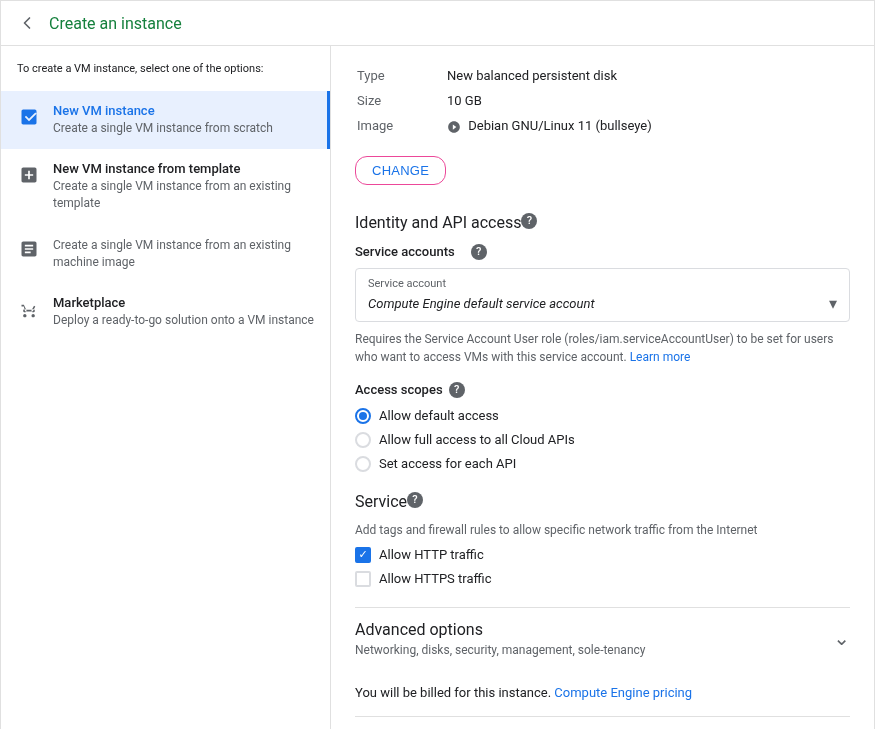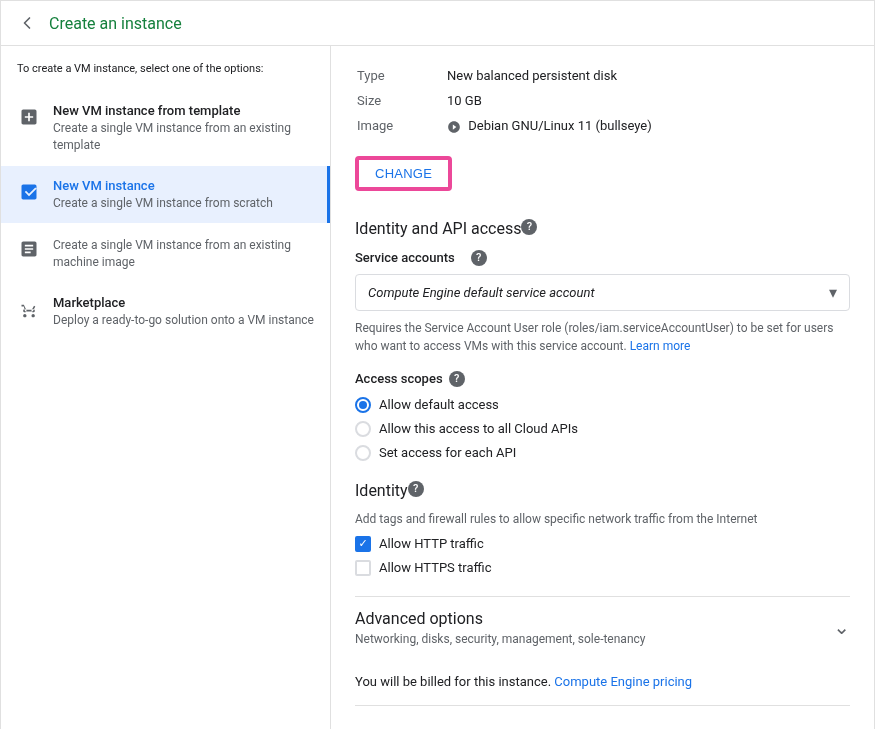--- a/index.html
+++ b/index.html
@@ -121,27 +121,27 @@
     .info-table tr td:first-child {
       color: #5f6368;
       width: 80px;
       padding-left: 0;
     }
     .info-table tr td:last-child {
       color: #202124;
     }
 
     .change-btn {
-      border: 4px solid #ec4899;
+      border: 1px solid #ec4899;
       background: #fff;
       color: #1a73e8;
       font-size: 13px;
       font-weight: 500;
       padding: 6px 16px;
-      border-radius: 4px;
+      border-radius: 12px;
       cursor: pointer;
       letter-spacing: 0.25px;
       margin-bottom: 20px;
     }
 
     
     .section-header {
       display: flex;
       align-items: flex-start;
       gap: 0;
@@ -356,41 +356,41 @@
       </svg>
     </span>
     <span class="header-title">Create an instance</span>
   </div>
 
   <div class="main-layout">
 
     <div class="sidebar">
       <div class="sidebar-intro">To create a VM instance, select one of the options:</div>
 
+      <div class="sidebar-item active">
+        <div class="sidebar-item-icon">
+          <svg width="20" height="20" viewBox="0 0 24 24" fill="currentColor">
+            <path d="M19 3H5c-1.1 0-2 .9-2 2v14c0 1.1.9 2 2 2h14c1.1 0 2-.9 2-2V5c0-1.1-.9-2-2-2zm-7 14l-5-5 1.41-1.41L12 14.17l7.59-7.59L21 8l-9 9z"></path>
+          </svg>
+        </div>
+        <div class="sidebar-item-content">
+          <div class="sidebar-item-title">New VM instance</div>
+          <div class="sidebar-item-desc">Create a single VM instance from scratch</div>
+        </div>
+      </div>
+
       <div class="sidebar-item">
         <div class="sidebar-item-icon">
           <svg width="20" height="20" viewBox="0 0 24 24" fill="currentColor">
             <path d="M19 3H5c-1.1 0-2 .9-2 2v14c0 1.1.9 2 2 2h14c1.1 0 2-.9 2-2V5c0-1.1-.9-2-2-2zm-2 10h-4v4h-2v-4H7v-2h4V7h2v4h4v2z"></path>
           </svg>
         </div>
         <div class="sidebar-item-content">
           <div class="sidebar-item-title">New VM instance from template</div>
           <div class="sidebar-item-desc">Create a single VM instance from an existing template</div>
-        </div>
-      </div>
-
-      <div class="sidebar-item active">
-        <div class="sidebar-item-icon">
-          <svg width="20" height="20" viewBox="0 0 24 24" fill="currentColor">
-            <path d="M19 3H5c-1.1 0-2 .9-2 2v14c0 1.1.9 2 2 2h14c1.1 0 2-.9 2-2V5c0-1.1-.9-2-2-2zm-7 14l-5-5 1.41-1.41L12 14.17l7.59-7.59L21 8l-9 9z"></path>
-          </svg>
-        </div>
-        <div class="sidebar-item-content">
-          <div class="sidebar-item-title">New VM instance</div>
-          <div class="sidebar-item-desc">Create a single VM instance from scratch</div>
         </div>
       </div>
 
       <div class="sidebar-item">
         <div class="sidebar-item-icon">
           <svg width="20" height="20" viewBox="0 0 24 24" fill="currentColor">
             <path d="M19 3H5c-1.1 0-2 .9-2 2v14c0 1.1.9 2 2 2h14c1.1 0 2-.9 2-2V5c0-1.1-.9-2-2-2zm-5 14H7v-2h7v2zm3-4H7v-2h10v2zm0-4H7V7h10v2z"></path>
           </svg>
         </div>
         <div class="sidebar-item-content">
@@ -445,20 +445,21 @@
         <span class="section-title">Identity and API access</span>
         <span class="help-icon">?</span>
       </div>
 
       <div class="subsection-label">
         <span>Service accounts</span>
         <span class="help-icon">?</span>
       </div>
 
       <div class="field-group">
+        <div class="field-label">Service account</div>
         <div class="field-select-row">
           <span class="field-value">Compute Engine default service account</span>
           <span class="dropdown-arrow">▾</span>
         </div>
       </div>
 
       <div class="service-account-note">
         <span>Requires the Service Account User role (roles/iam.serviceAccountUser) to be set for users who want to access VMs with this service account.</span>
         <a href="#">Learn more</a>
       </div>
@@ -470,31 +471,31 @@
 
       <div class="radio-group">
         <label class="radio-option">
           <div class="radio-circle selected">
             <div class="radio-inner"></div>
           </div>
           <span>Allow default access</span>
         </label>
         <label class="radio-option">
           <div class="radio-circle"></div>
-          <span>Allow this access to all Cloud APIs</span>
+          <span>Allow full access to all Cloud APIs</span>
         </label>
         <label class="radio-option">
           <div class="radio-circle"></div>
           <span>Set access for each API</span>
         </label>
       </div>
 
       
       <div class="section-header">
-        <span class="section-title">Identity</span>
+        <span class="section-title">Service</span>
         <span class="help-icon">?</span>
       </div>
       <div class="firewall-desc">Add tags and firewall rules to allow specific network traffic from the Internet</div>
 
       <div class="checkbox-group">
         <label class="checkbox-option">
           <div class="checkbox-box checked">
             <span class="checkmark">✓</span>
           </div>
           <span>Allow HTTP traffic</span>

